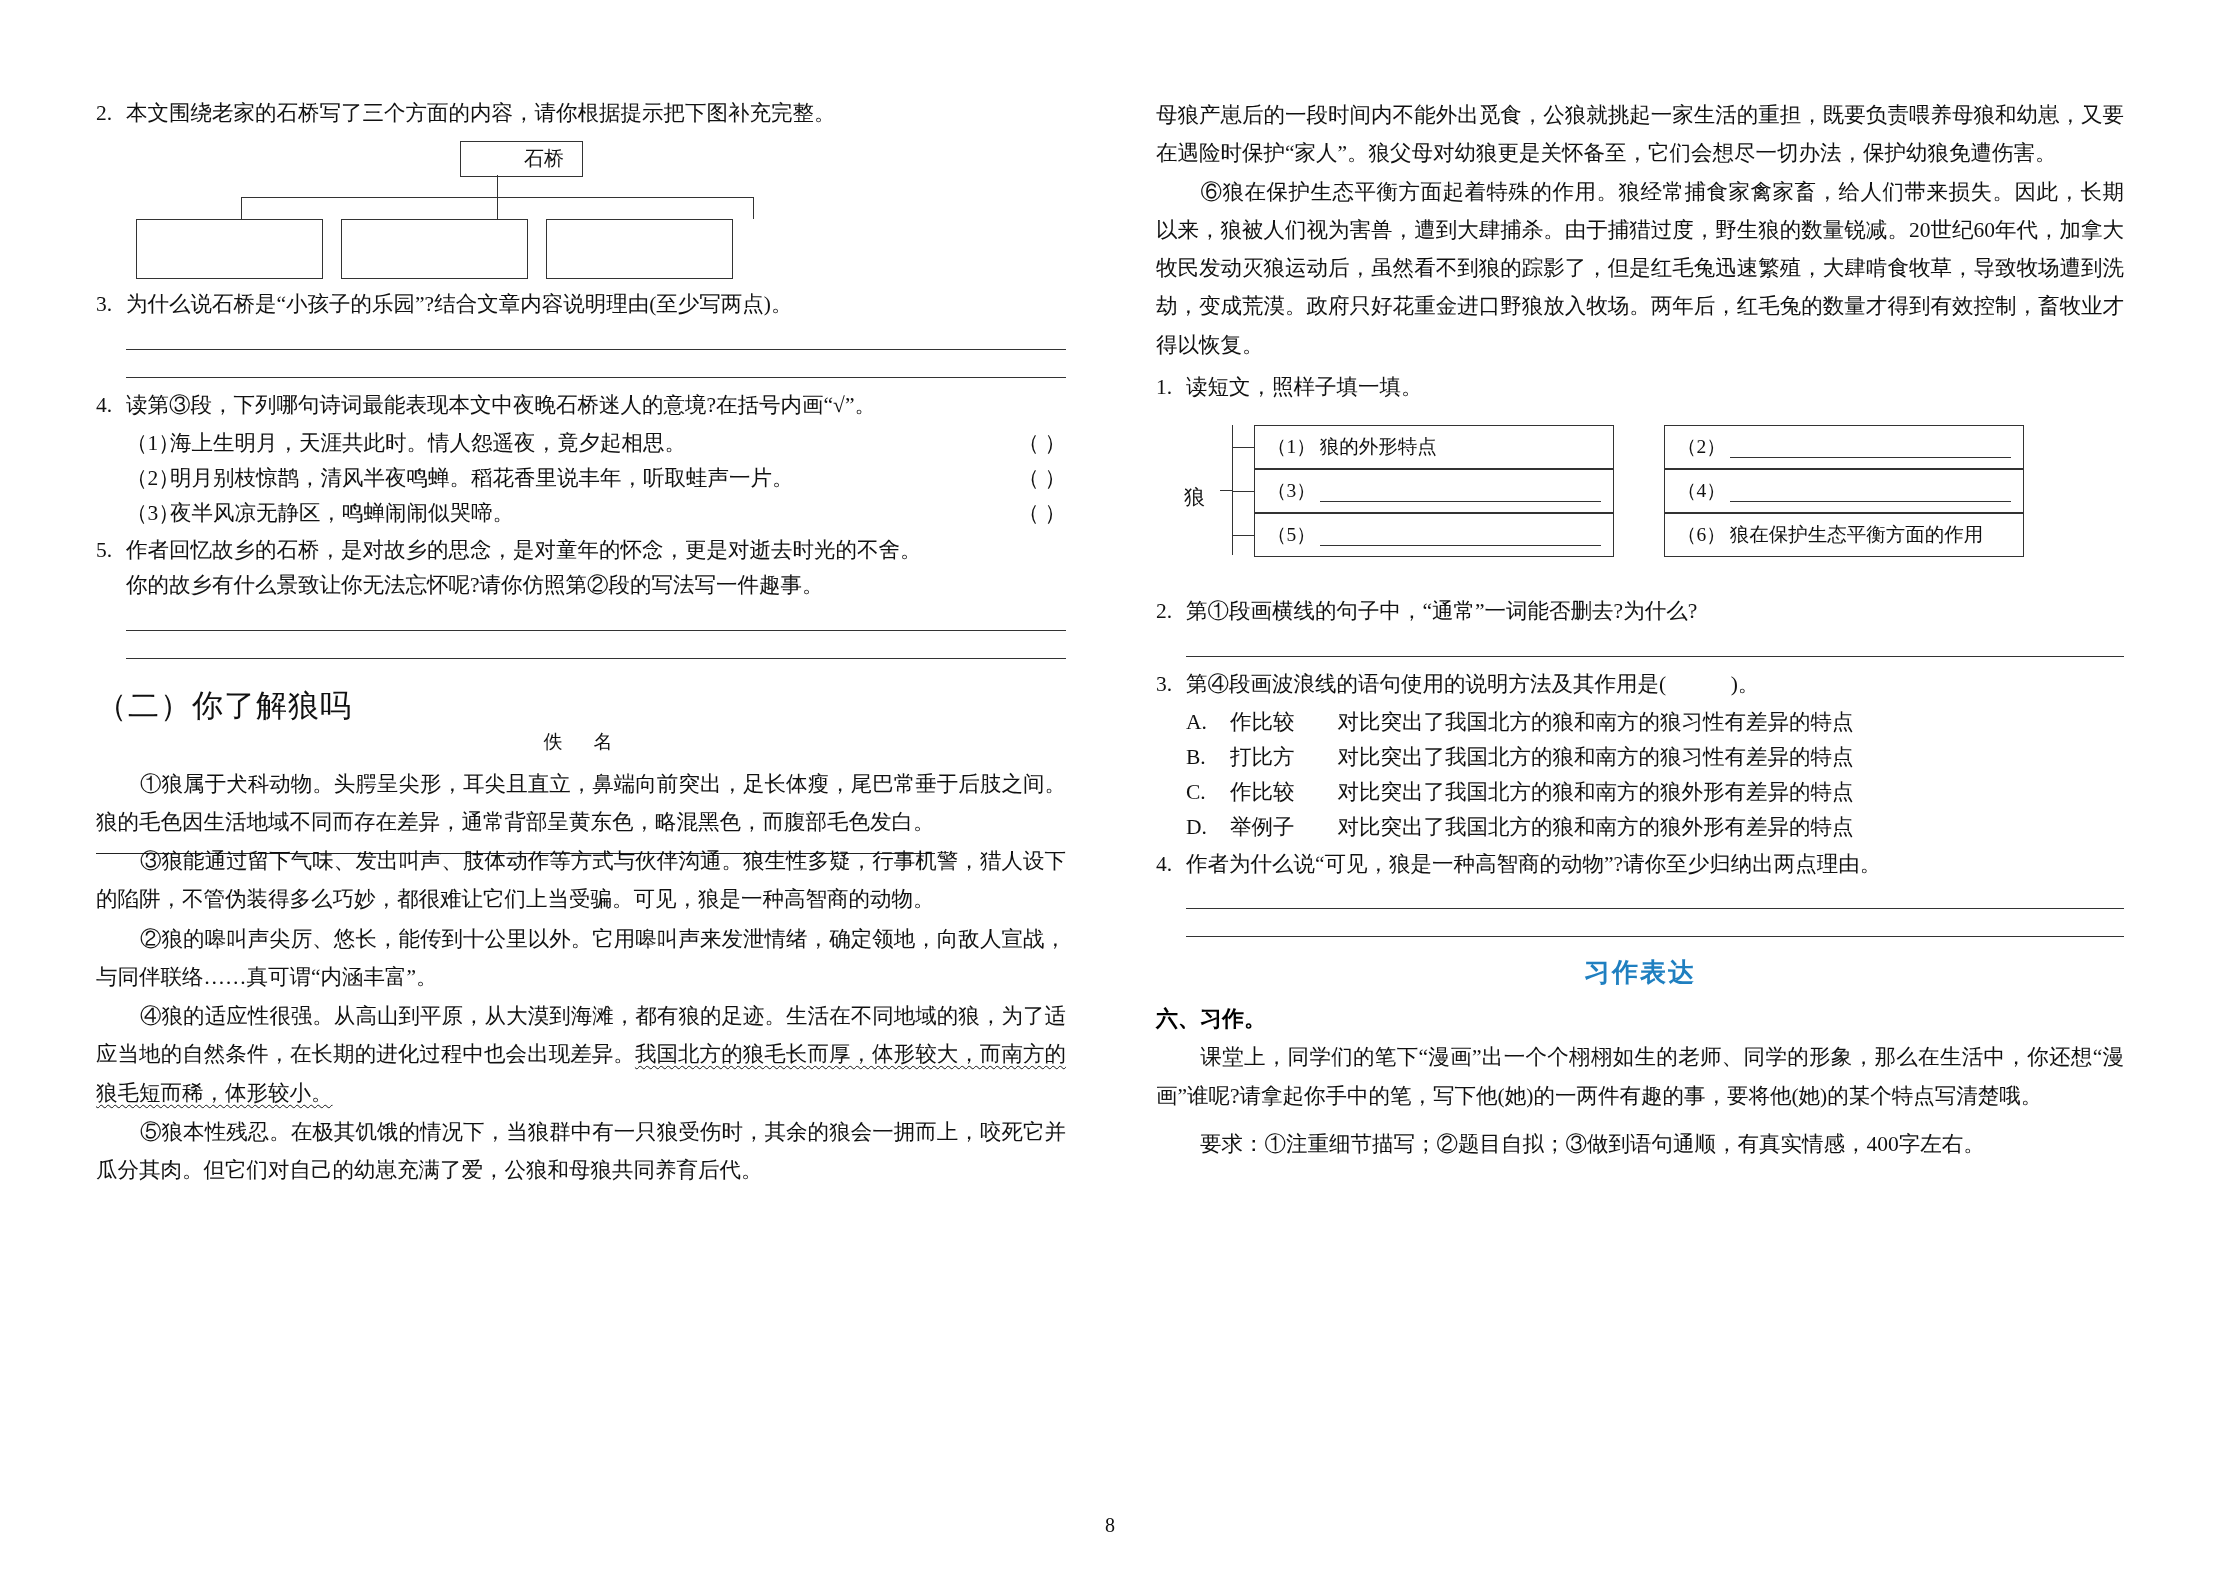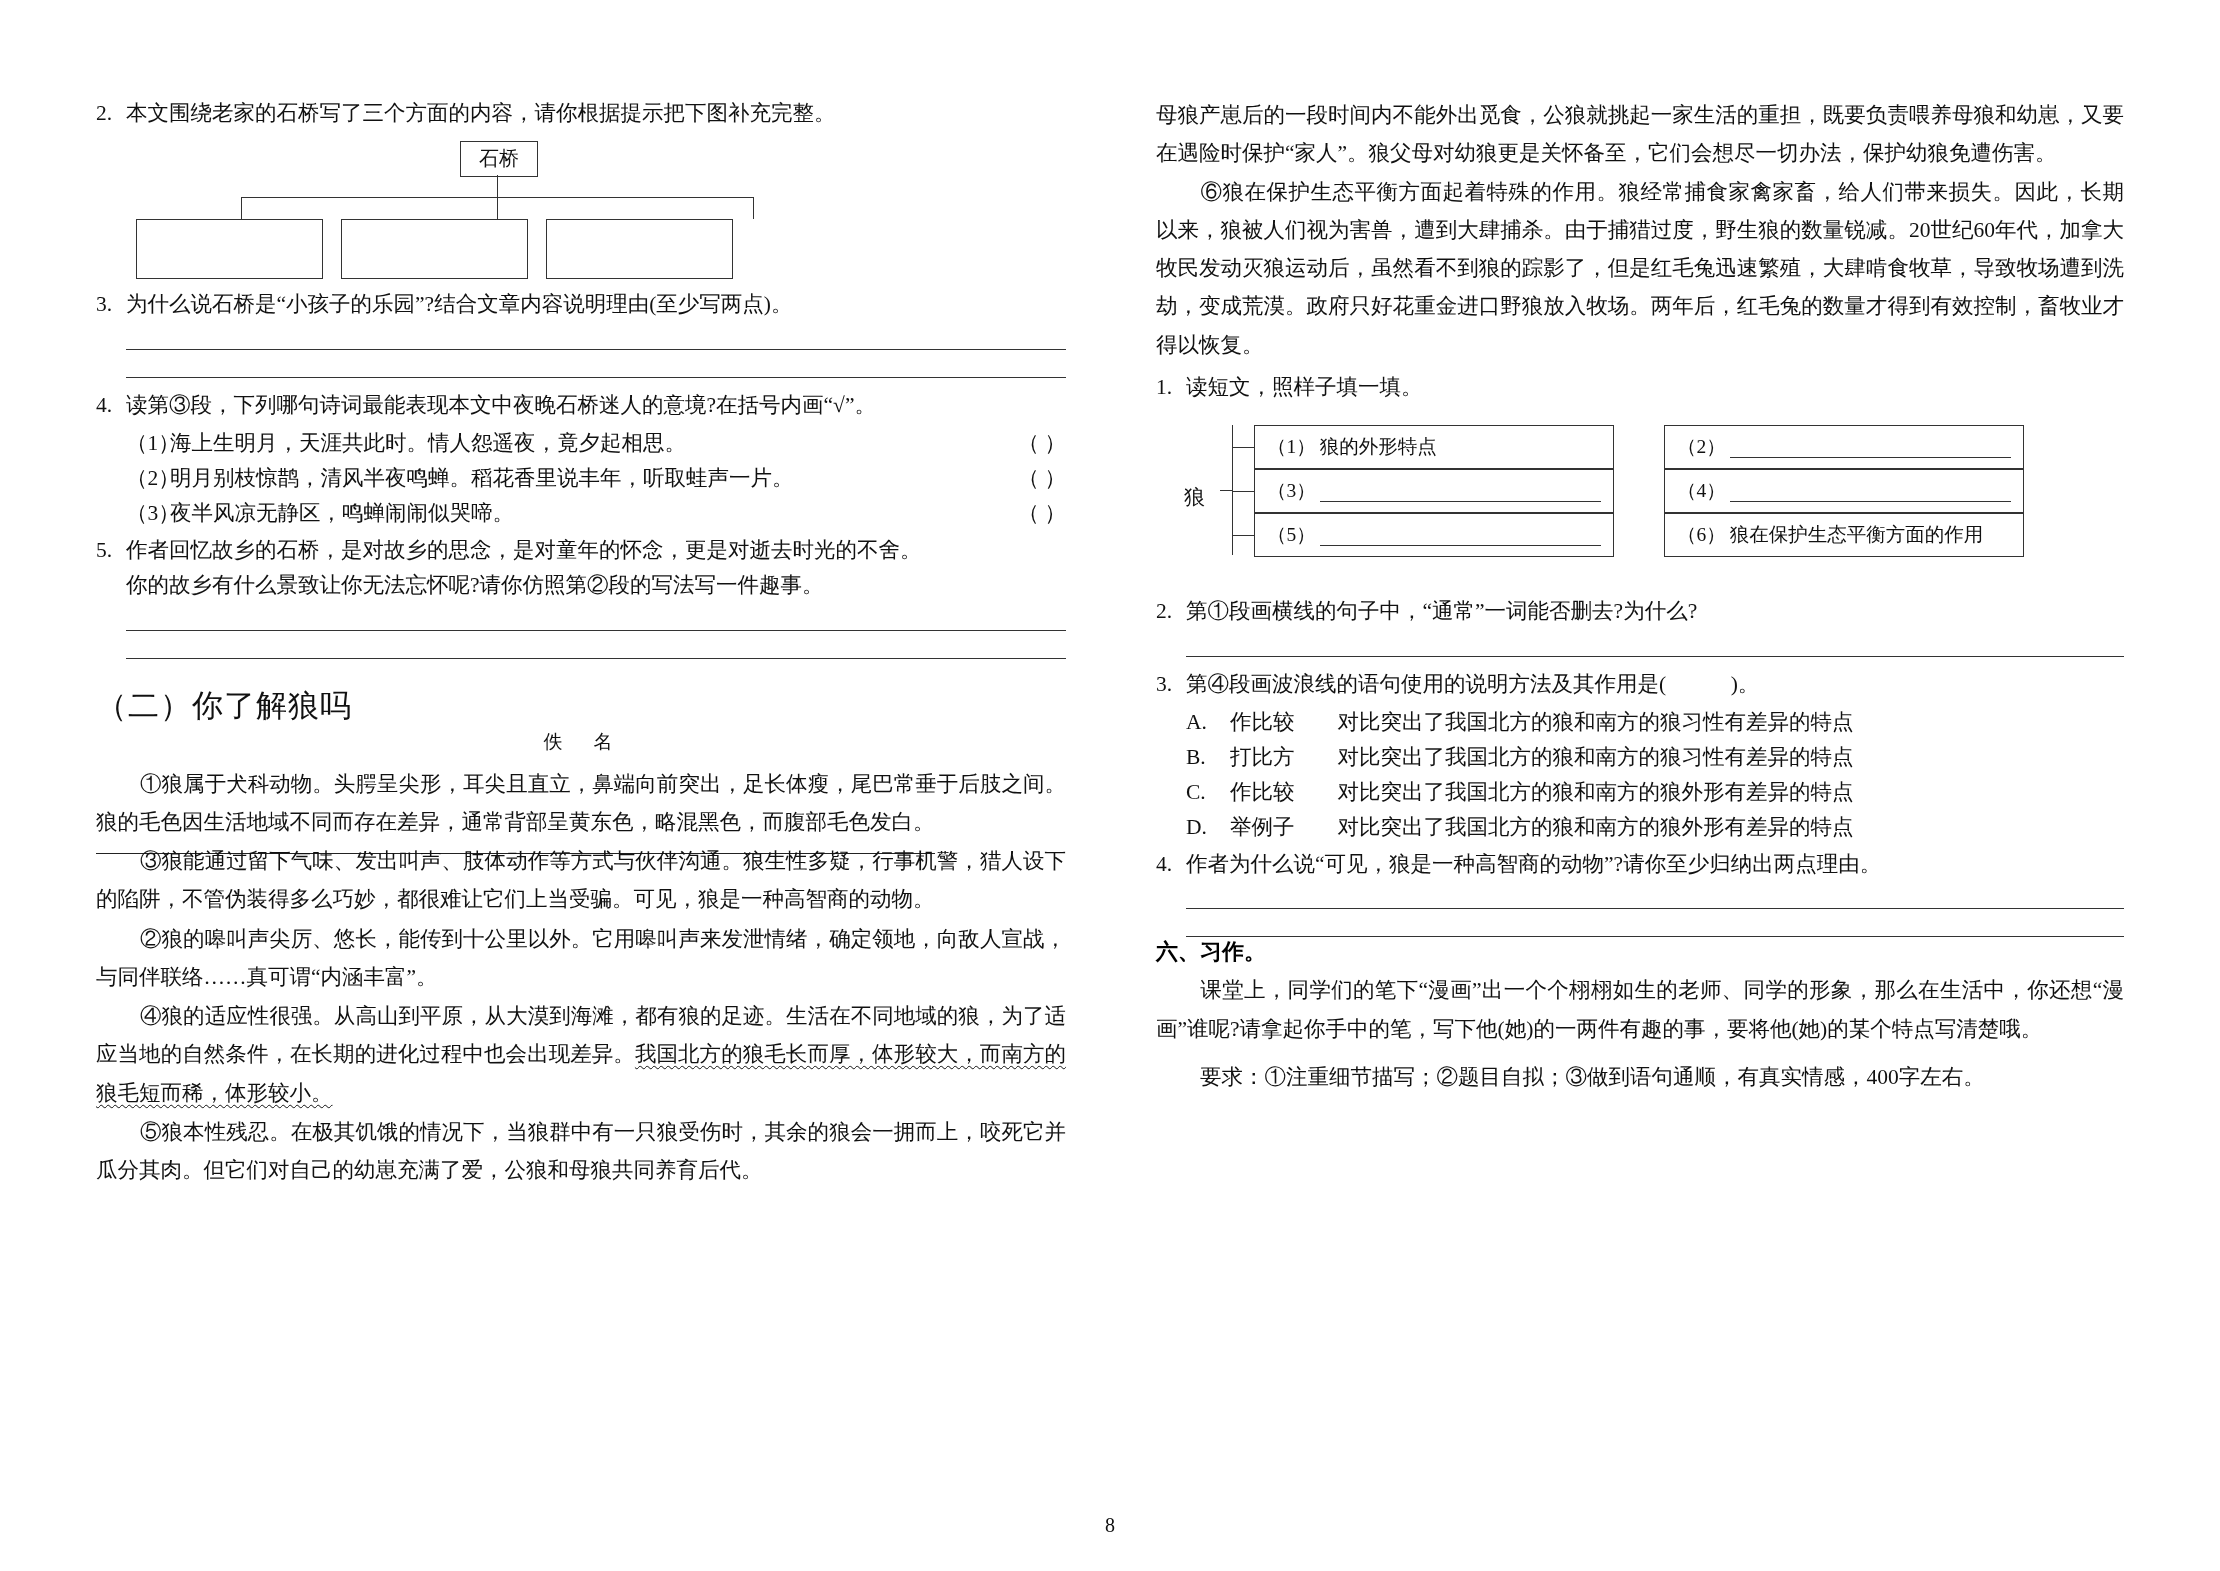--- a/index.html
+++ b/index.html
@@ -67,20 +67,21 @@
     position: absolute;
     left: 364px;
     top: 0;
     width: 76px;
     height: 34px;
     border: 1.4px solid #333;
     display: flex;
     align-items: center;
     justify-content: center;
     font-size: 20px;
+    padding-left: 45px;
   }
   .d1-vline {
     position: absolute;
     left: 401px;
     top: 34px;
     width: 1.4px;
     height: 22px;
     background: #333;
   }
   .d1-hline {
@@ -397,20 +398,21 @@
 
     <div class="q" style="margin-top:2px;">
       <span class="q-num">4.</span>
       <span class="q-body q-text">作者为什么说“可见，狼是一种高智商的动物”?请你至少归纳出两点理由。</span>
     </div>
     <div style="margin-left:30px;">
       <div class="blank-line"></div>
       <div class="blank-line"></div>
     </div>
 
+    <div class="blue-heading">习作表达</div>
     <div class="blue-sub">六、习作。</div>
     <p class="para-r"><span class="ind"></span><span>课堂上，同学们的笔下“漫画”出一个个栩栩如生的老师、同学的形象，那么在生活中，你还想“漫画”谁呢?请拿起你手中的笔，写下他(她)的一两件有趣的事，要将他(她)的某个特点写清楚哦。</span></p>
     <p class="para-r" style="margin-top:10px;"><span class="ind"></span><span>要求：①注重细节描写；②题目自拟；③做到语句通顺，有真实情感，400字左右。</span></p>
 
   </div>
 
   <div class="page-num">8</div>
 </div>
 
 </body></html>

